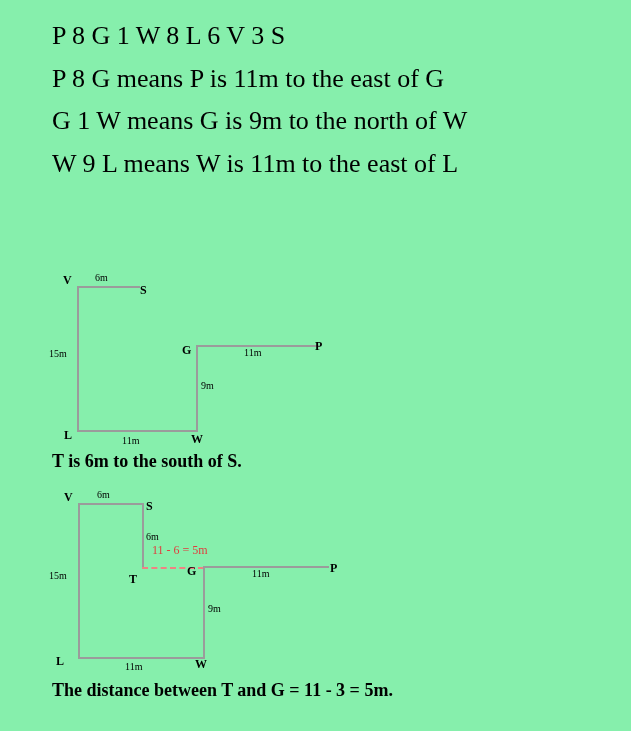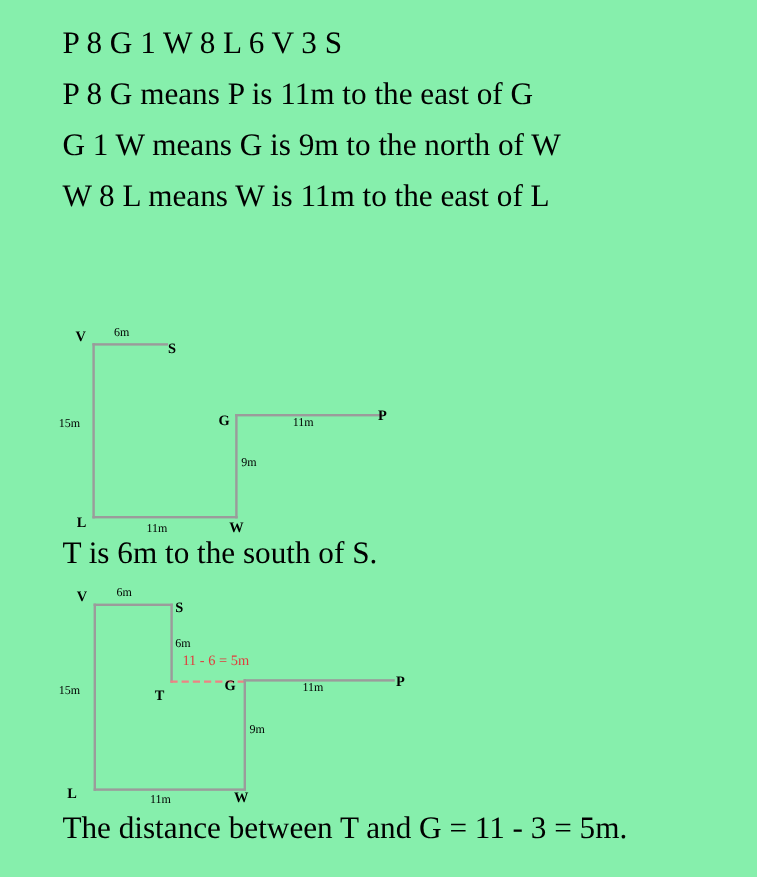--- a/index.html
+++ b/index.html
@@ -19,23 +19,24 @@
   .textblock {
     position: absolute;
     left: 52px;
     font-size: 26px;
     line-height: 42.5px;
     white-space: nowrap;
   }
   .single-line {
     position: absolute;
     left: 52px;
-    font-size: 26px;
+    font-size: 18px;
     line-height: 26px;
     white-space: nowrap;
+    font-weight: bold;
   }
   
   .stroke {
     position: absolute;
     background: #9b9b9b;
   }
   .dash {
     position: absolute;
     height: 0;
     border-top: 2px dashed #ee8383;
@@ -65,21 +66,21 @@
 </style>
 </head>
 <body>
 
 <div id="page">
 
   <div class="textblock" style="top:15px;">
     <div>P 8 G 1 W 8 L 6 V 3 S</div>
     <div>P 8 G means P is 11m to the east of G</div>
     <div>G 1 W means G is 9m to the north of W</div>
-    <div>W 8 L means W is 11m to the east of L</div>
+    <div>W 9 L means W is 11m to the east of L</div>
   </div>
 
   <div>
 
     <div class="stroke" style="left:77px;top:286px;width:63px;height:2px;"></div>
     <div class="stroke" style="left:77px;top:286px;width:2px;height:146px;"></div>
     <div class="stroke" style="left:77px;top:430px;width:121px;height:2px;"></div>
     <div class="stroke" style="left:196px;top:345px;width:2px;height:87px;"></div>
     <div class="stroke" style="left:196px;top:345px;width:123px;height:2px;"></div>
 

